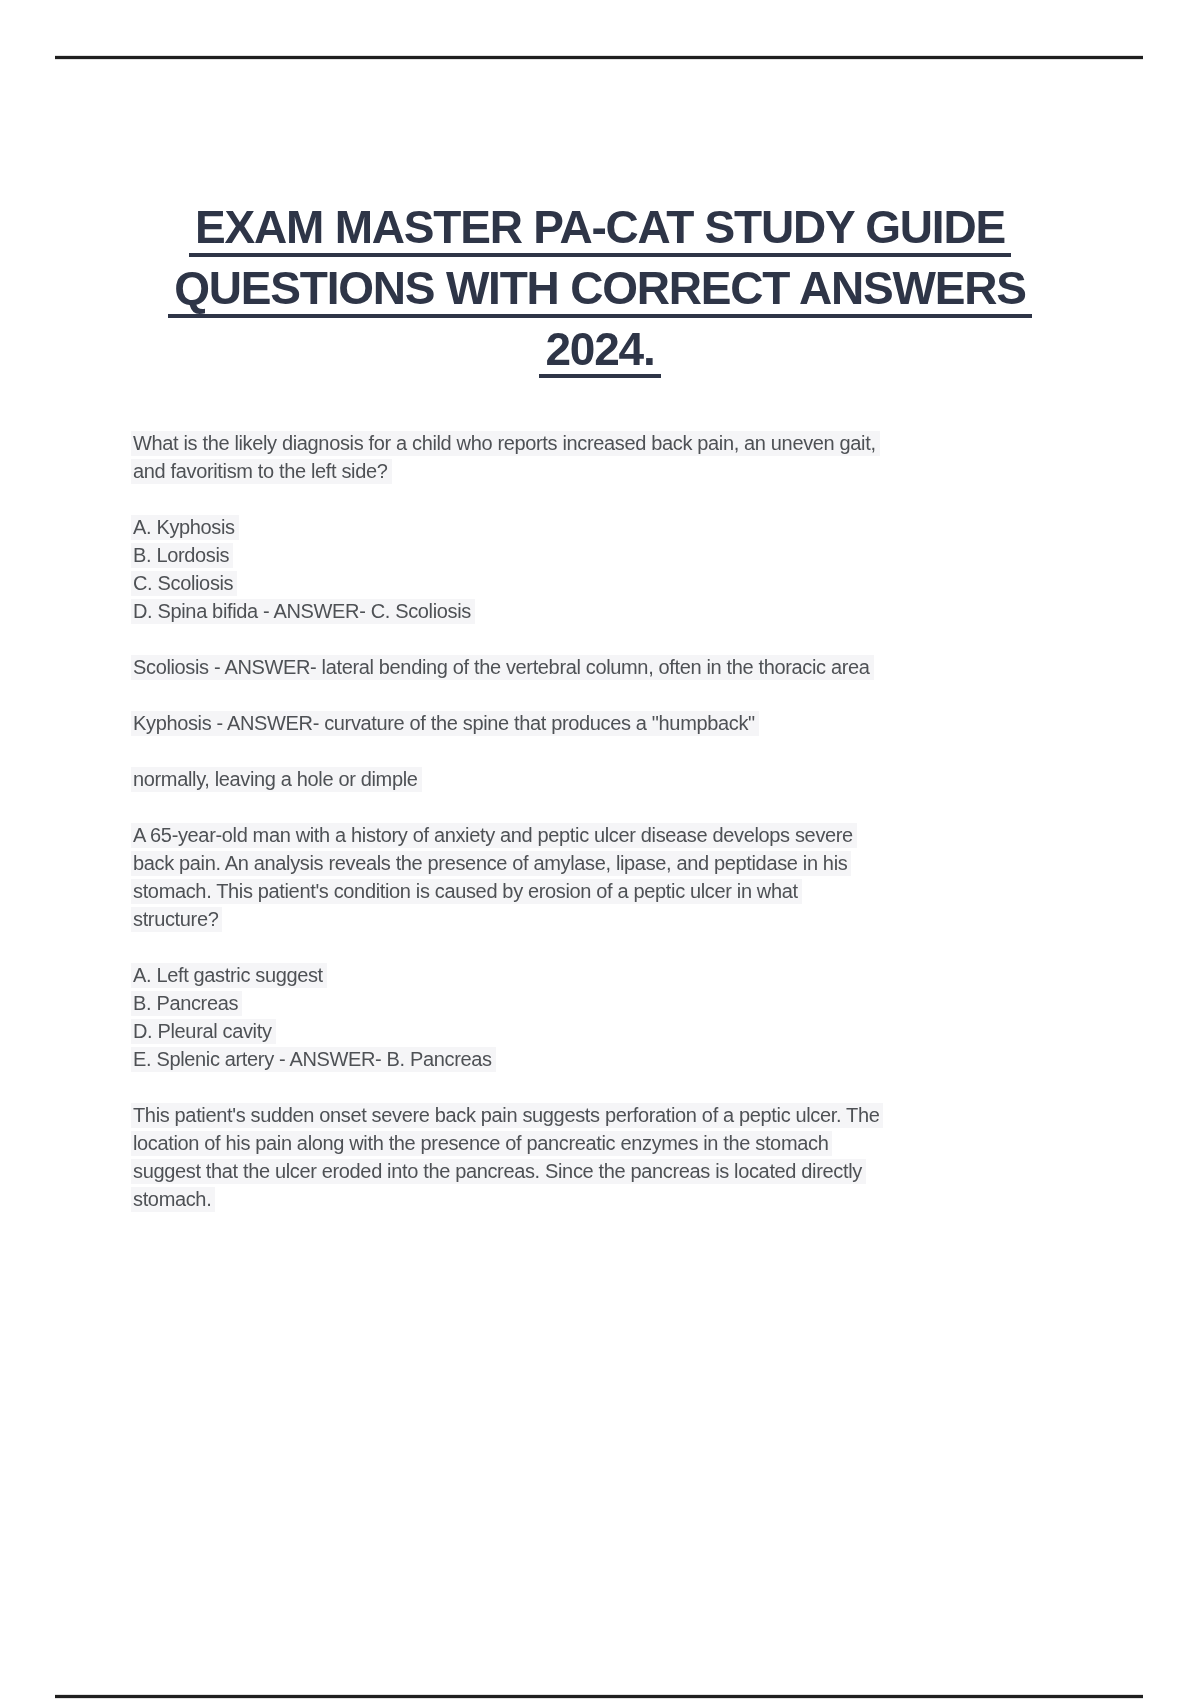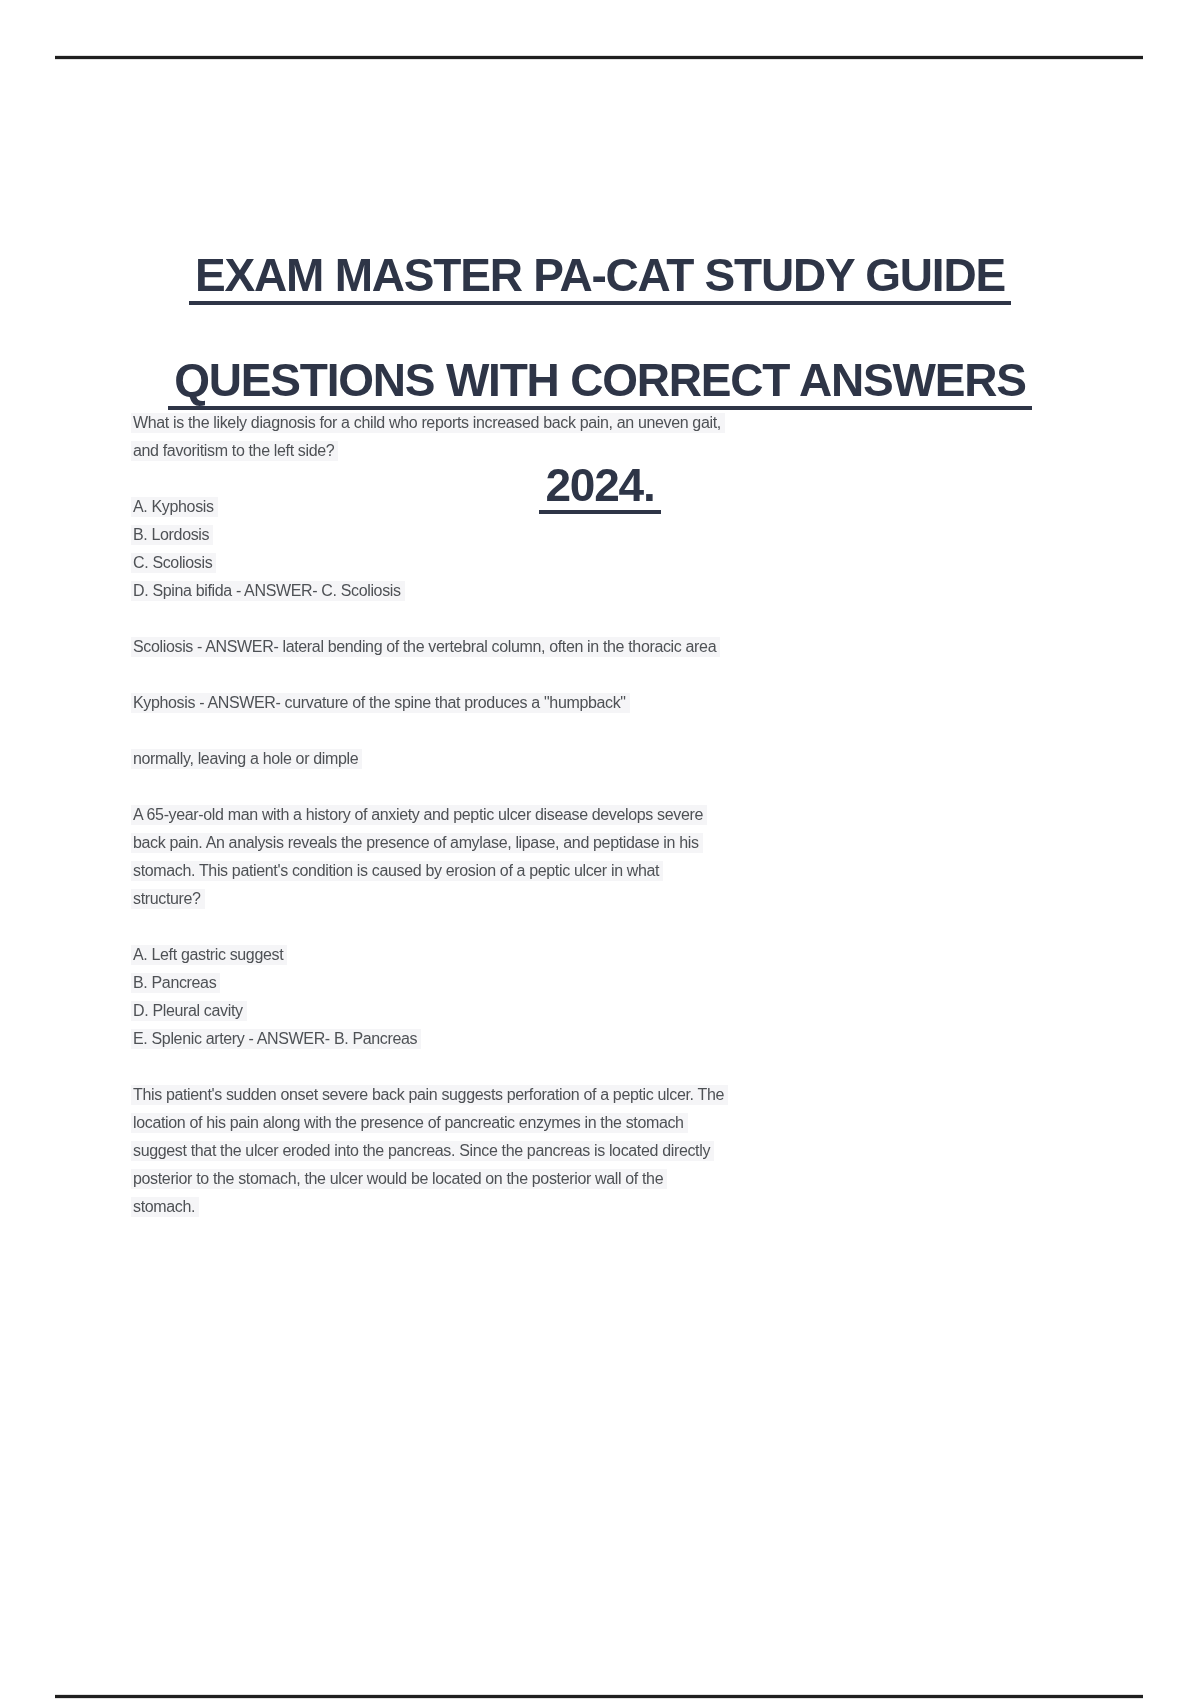--- a/index.html
+++ b/index.html
@@ -31,35 +31,35 @@
     top: 200px;
     left: 0;
     right: 0;
     margin: 0;
     text-align: center;
     font-size: 46px;
     font-weight: 700;
     letter-spacing: -1.2px;
     color: var(--title-color, #2e3547);
   }
-  .title-line { margin-bottom: 4px; margin-top: 48px; }
+  .title-line { margin-bottom: 4px; }
   .title-line > span {
     display: inline-block;
     line-height: 1.06;
     padding: 0 6px 1px 6px;
     border-bottom: 4px solid currentColor;
     white-space: nowrap;
   }
 
   .doc-body {
     position: absolute;
-    top: 409px;
+    top: 429px;
     left: 133px;
     right: 50px;
-    font-size: 16px;
+    font-size: 20px;
     letter-spacing: -0.35px;
     color: var(--text-color, #4e5155);
   }
   .para { margin: 0 0 28px 0; }
   .line { line-height: 28px; white-space: nowrap; }
   .line .hl {
     background: var(--hl-color, #f5f5f7);
     padding: 1px 4px 2px 2px;
     margin-left: -2px;
   }
@@ -112,20 +112,19 @@
       <div class="para">
         <div class="line"><span class="hl">A. Left gastric suggest</span></div>
         <div class="line"><span class="hl">B. Pancreas</span></div>
         <div class="line"><span class="hl">D. Pleural cavity</span></div>
         <div class="line"><span class="hl">E. Splenic artery - ANSWER- B. Pancreas</span></div>
       </div>
       <div class="para">
         <div class="line"><span class="hl">This patient's sudden onset severe back pain suggests perforation of a peptic ulcer. The</span></div>
         <div class="line"><span class="hl">location of his pain along with the presence of pancreatic enzymes in the stomach</span></div>
         <div class="line"><span class="hl">suggest that the ulcer eroded into the pancreas. Since the pancreas is located directly</span></div>
-        <div class="line"><span class="hl">posterior to the stomach, the ulcer would be located on the posterior wall of the</span></div>
         <div class="line"><span class="hl">stomach.</span></div>
       </div>
     </main>
 
   <div class="rule rule-bottom"></div>
 
 </div>
 
 </body></html>

